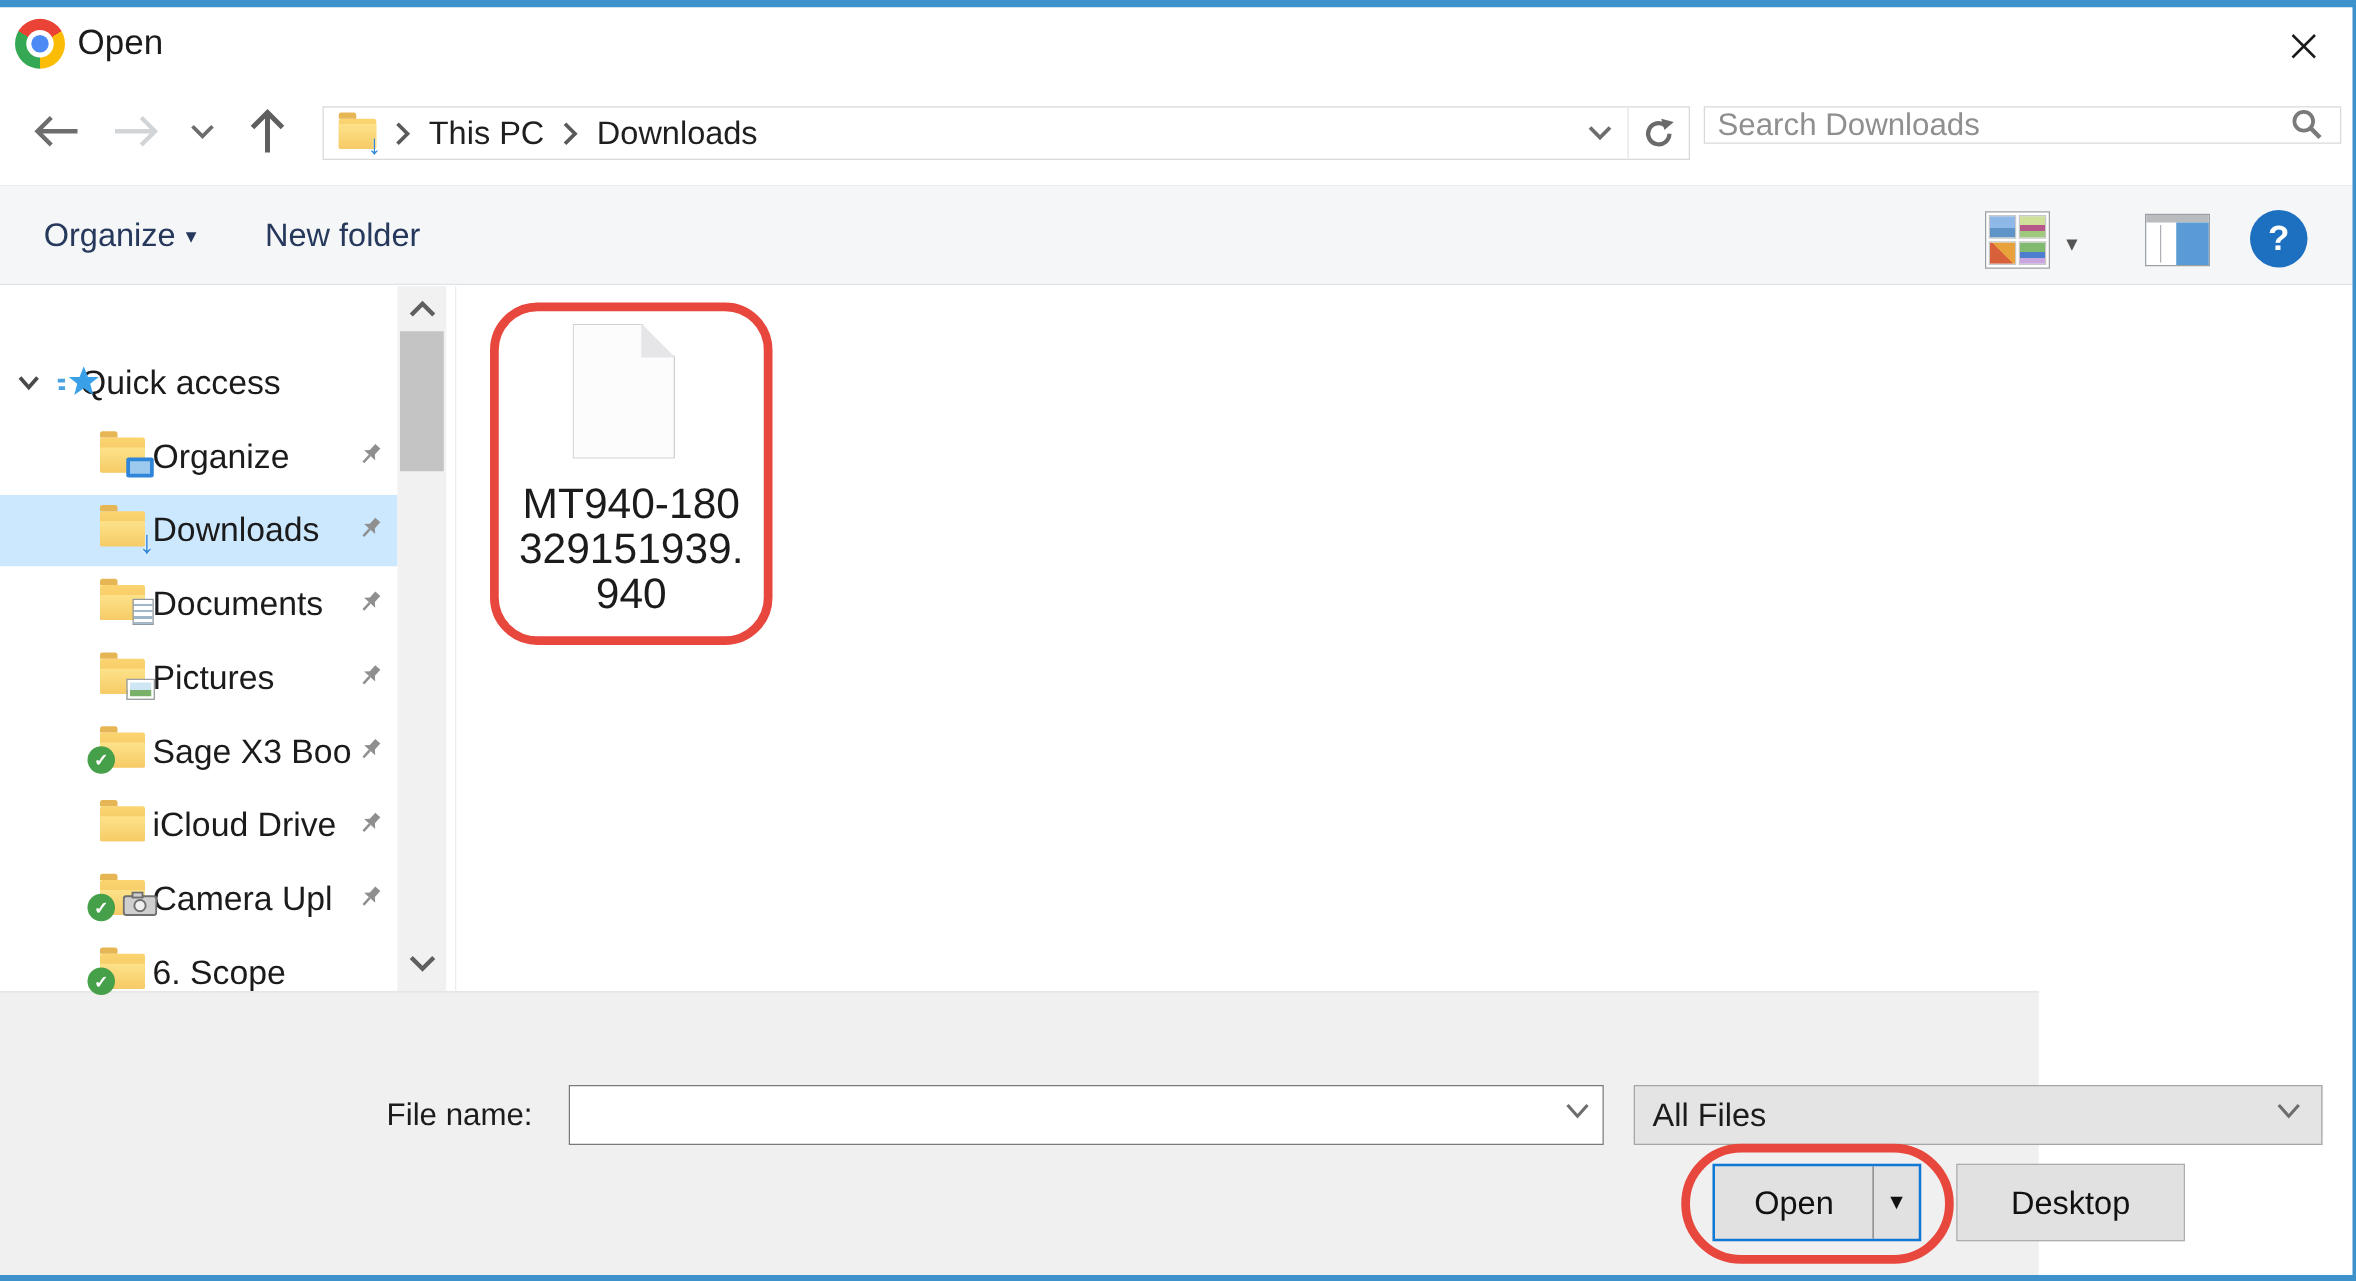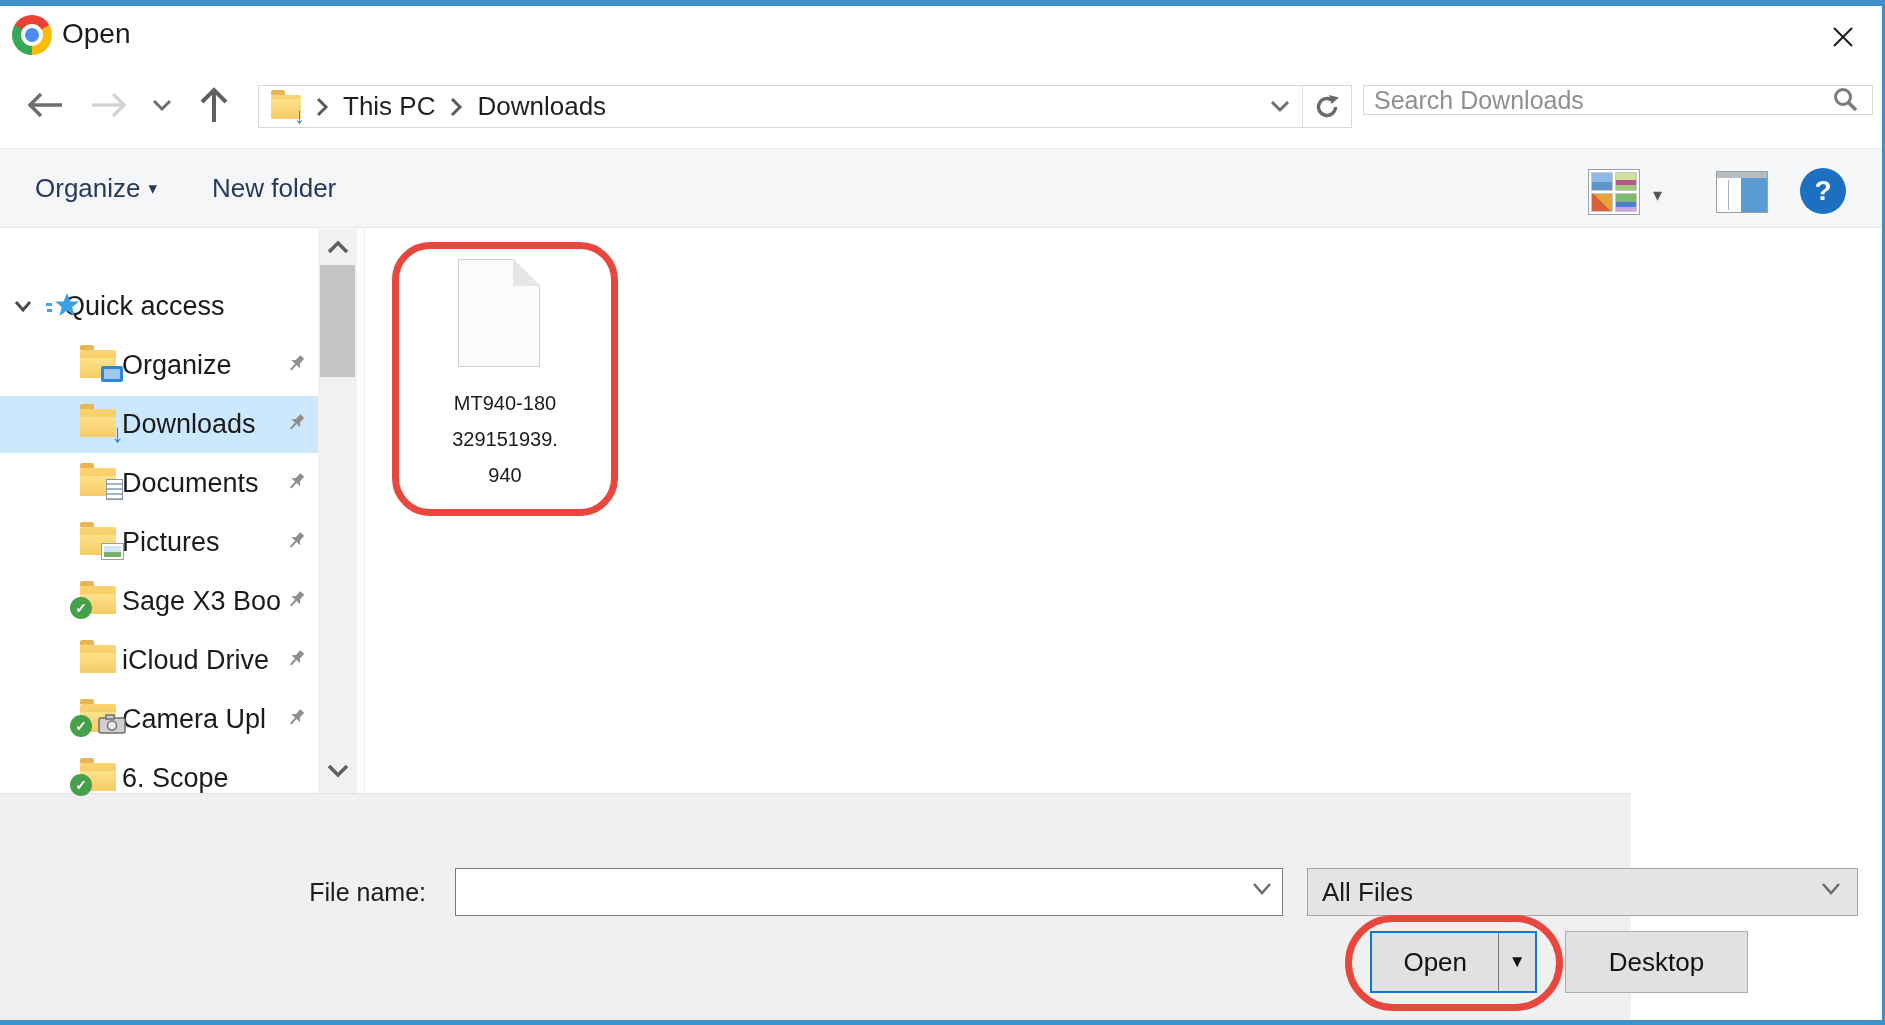--- a/index.html
+++ b/index.html
@@ -77,21 +77,21 @@
   .vscroll{position:absolute;left:318px;top:0;width:39px;height:564px;background:#f1f1f2;}
   .vthumb{position:absolute;left:2px;top:36px;width:35px;height:112px;background:#c4c4c4;}
   .varrow{position:absolute;left:0;width:39px;height:36px;display:flex;align-items:center;justify-content:center;}
 
   
   .annotation{position:absolute;border:7px solid #e8473d;border-radius:38px;z-index:5;}
   .anno-file{left:392px;top:13px;width:226px;height:274px;}
   .doc-icon{position:absolute;left:458px;top:30px;width:82px;height:108px;background:#fcfcfd;border:1px solid #d0d0d0;
     clip-path:polygon(0 0,calc(100% - 26px) 0,100% 26px,100% 100%,0 100%);}
   .doc-fold{position:absolute;left:513px;top:30px;width:27px;height:27px;background:linear-gradient(to bottom left,transparent 49%,#e6e6e8 50%);}
-  .file-label{position:absolute;left:398px;top:156px;width:214px;text-align:center;font-size:20px;line-height:36px;color:#1b1b1b;}
+  .file-label{position:absolute;left:398px;top:156px;width:214px;text-align:center;font-size:34px;line-height:36px;color:#1b1b1b;}
 
   
   .footer{position:absolute;left:0;top:793px;width:1631px;height:227px;background:#f0f0f0;border-top:1px solid #e2e2e2;}
   .fn-label{position:absolute;left:280px;top:84px;width:146px;text-align:right;font-size:25px;color:#1b1b1b;}
   .fn-input{position:absolute;left:455px;top:74px;width:828px;height:48px;background:#fff;border:1px solid #7a7a7a;}
   .fn-input input{position:absolute;left:0;top:0;width:790px;height:46px;border:none;outline:none;font-family:"Liberation Sans",sans-serif;font-size:25px;padding:0 10px;background:transparent;}
   .fn-chevron{position:absolute;right:8px;top:12px;}
   .ft-combo{position:absolute;left:1307px;top:74px;width:551px;height:48px;background:#e4e4e5;border:1px solid #a6a6a6;display:flex;align-items:center;}
   .ft-value{font-size:26px;color:#1b1b1b;padding-left:14px;}
   .ft-chevron{position:absolute;right:14px;top:12px;}

